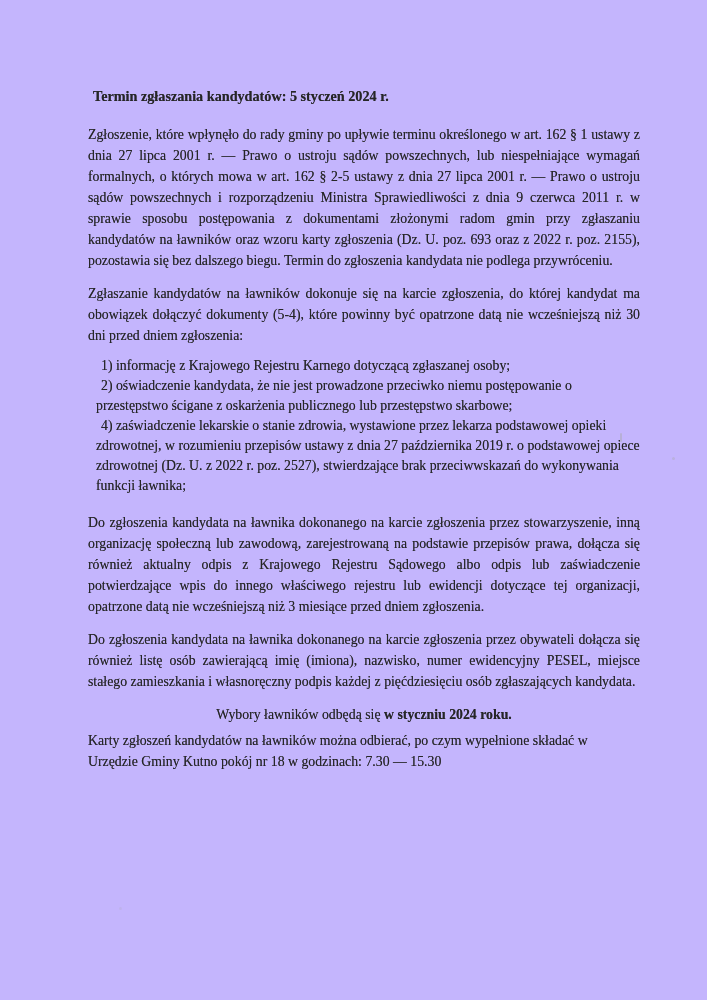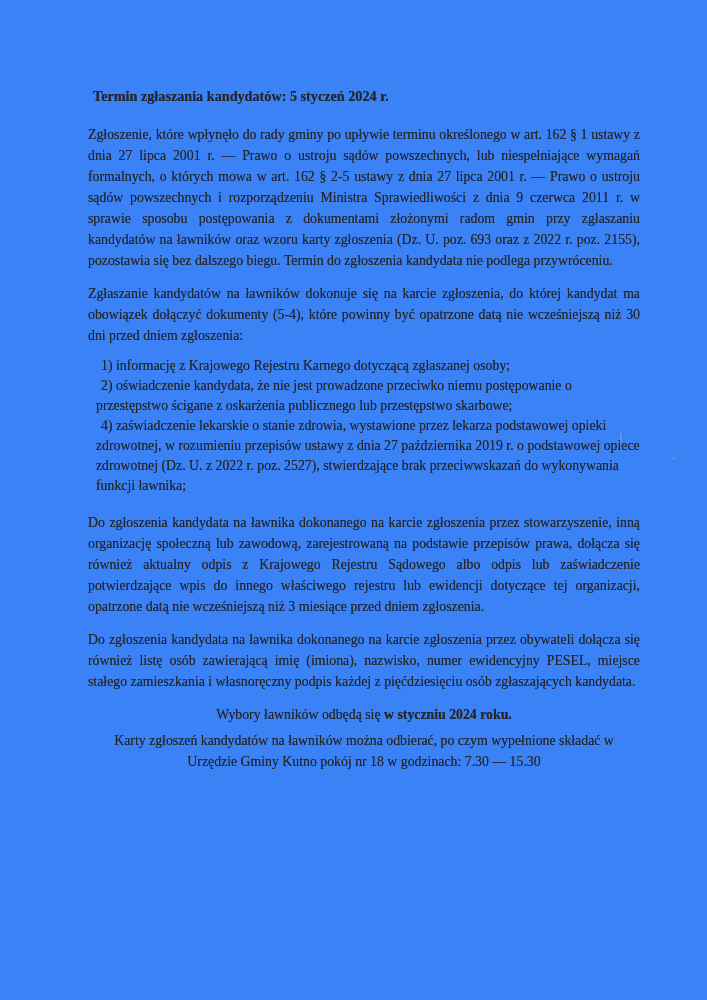--- a/index.html
+++ b/index.html
@@ -4,21 +4,21 @@
 <style>
   html, body {
     margin: 0;
     padding: 0;
     background: #ffffff;
   }
   .page {
     position: relative;
     width: 707px;
     height: 1000px;
-    background: #3b82f6;
+    background: #c4b5fd;
     overflow: hidden;
     font-family: "Liberation Serif", "DejaVu Serif", serif;
     color: #262626;
     box-sizing: border-box;
   }
   .content {
     position: absolute;
     left: 88px;
     top: 86px;
     width: 552px;
@@ -49,21 +49,21 @@
   }
   .election-line {
     margin: 4px 0 5px 0;
     text-align: center;
   }
   .election-line .bold {
     font-weight: bold;
   }
   .closing {
     margin: 0;
-    text-align: center;
+    text-align: left;
   }
   
   .speck {
     position: absolute;
     background: #a8a8a8;
   }
   .speck.s1 { left: 620px; top: 433px; width: 2px; height: 9px; opacity: 0.45; border-radius: 1px; }
   .speck.s2 { left: 672px; top: 457px; width: 3px; height: 3px; opacity: 0.35; border-radius: 50%; }
   .speck.s3 { left: 119px; top: 907px; width: 3px; height: 3px; opacity: 0.18; border-radius: 50%; }
 </style>

